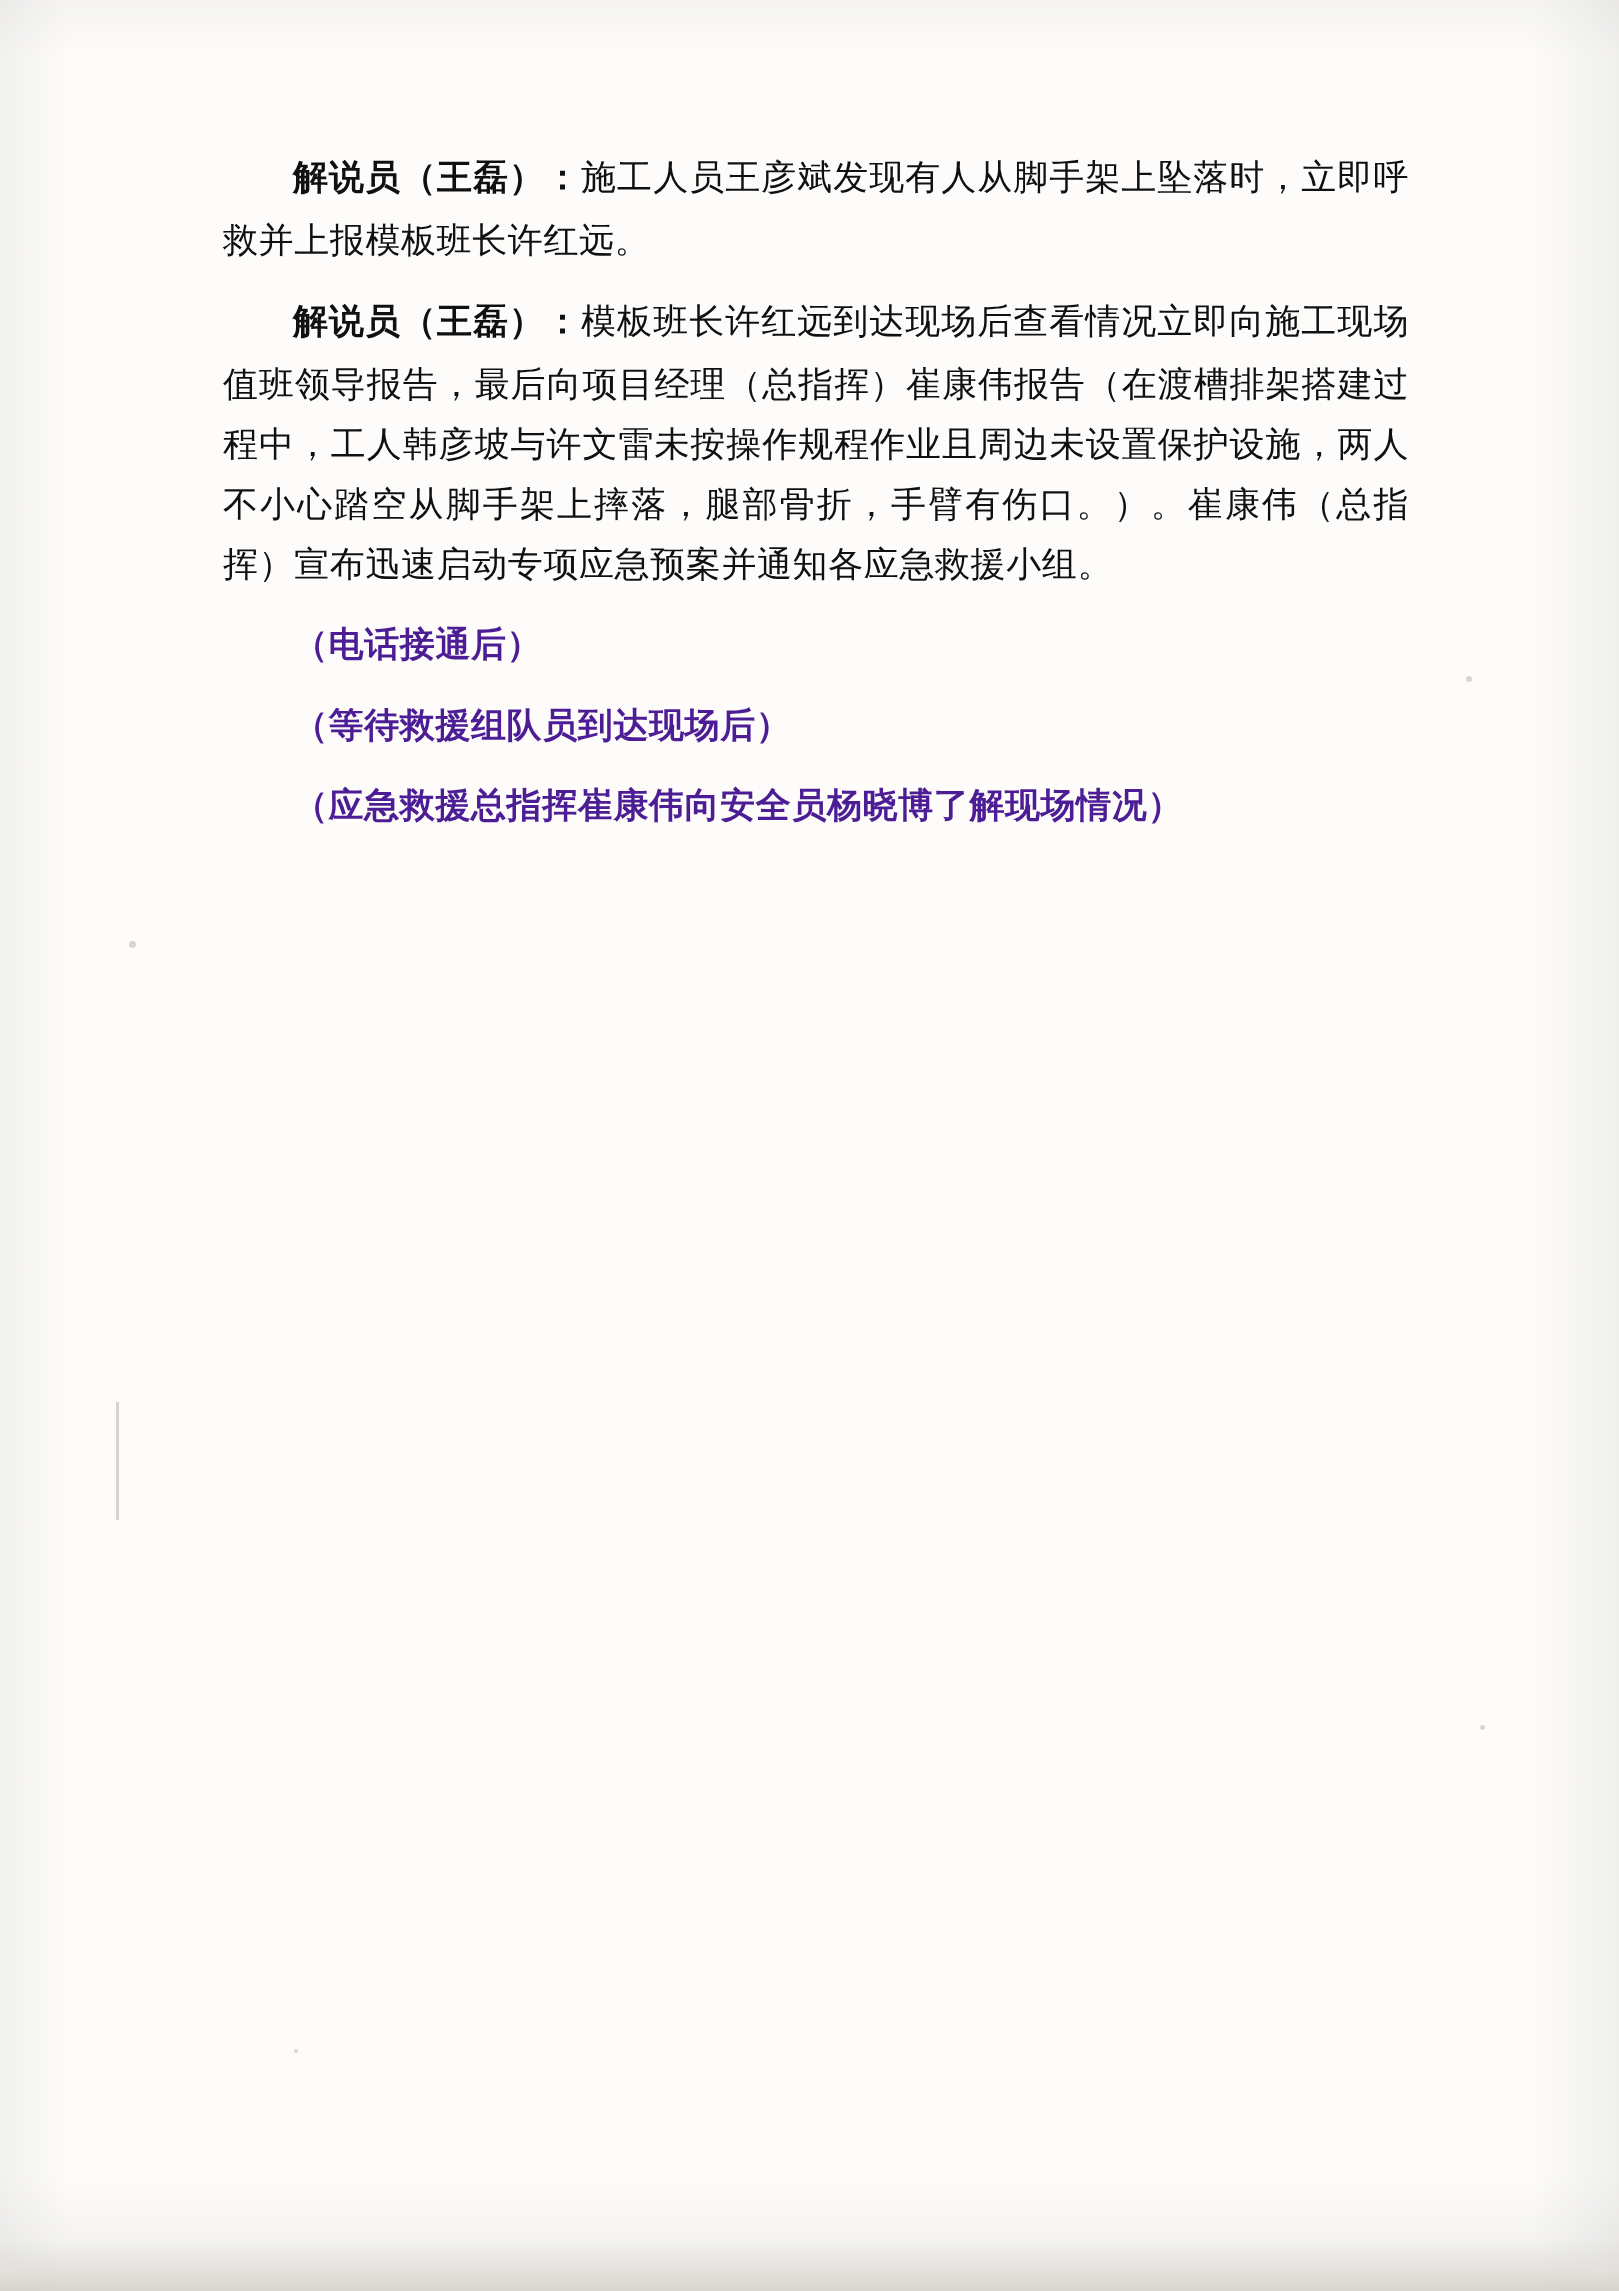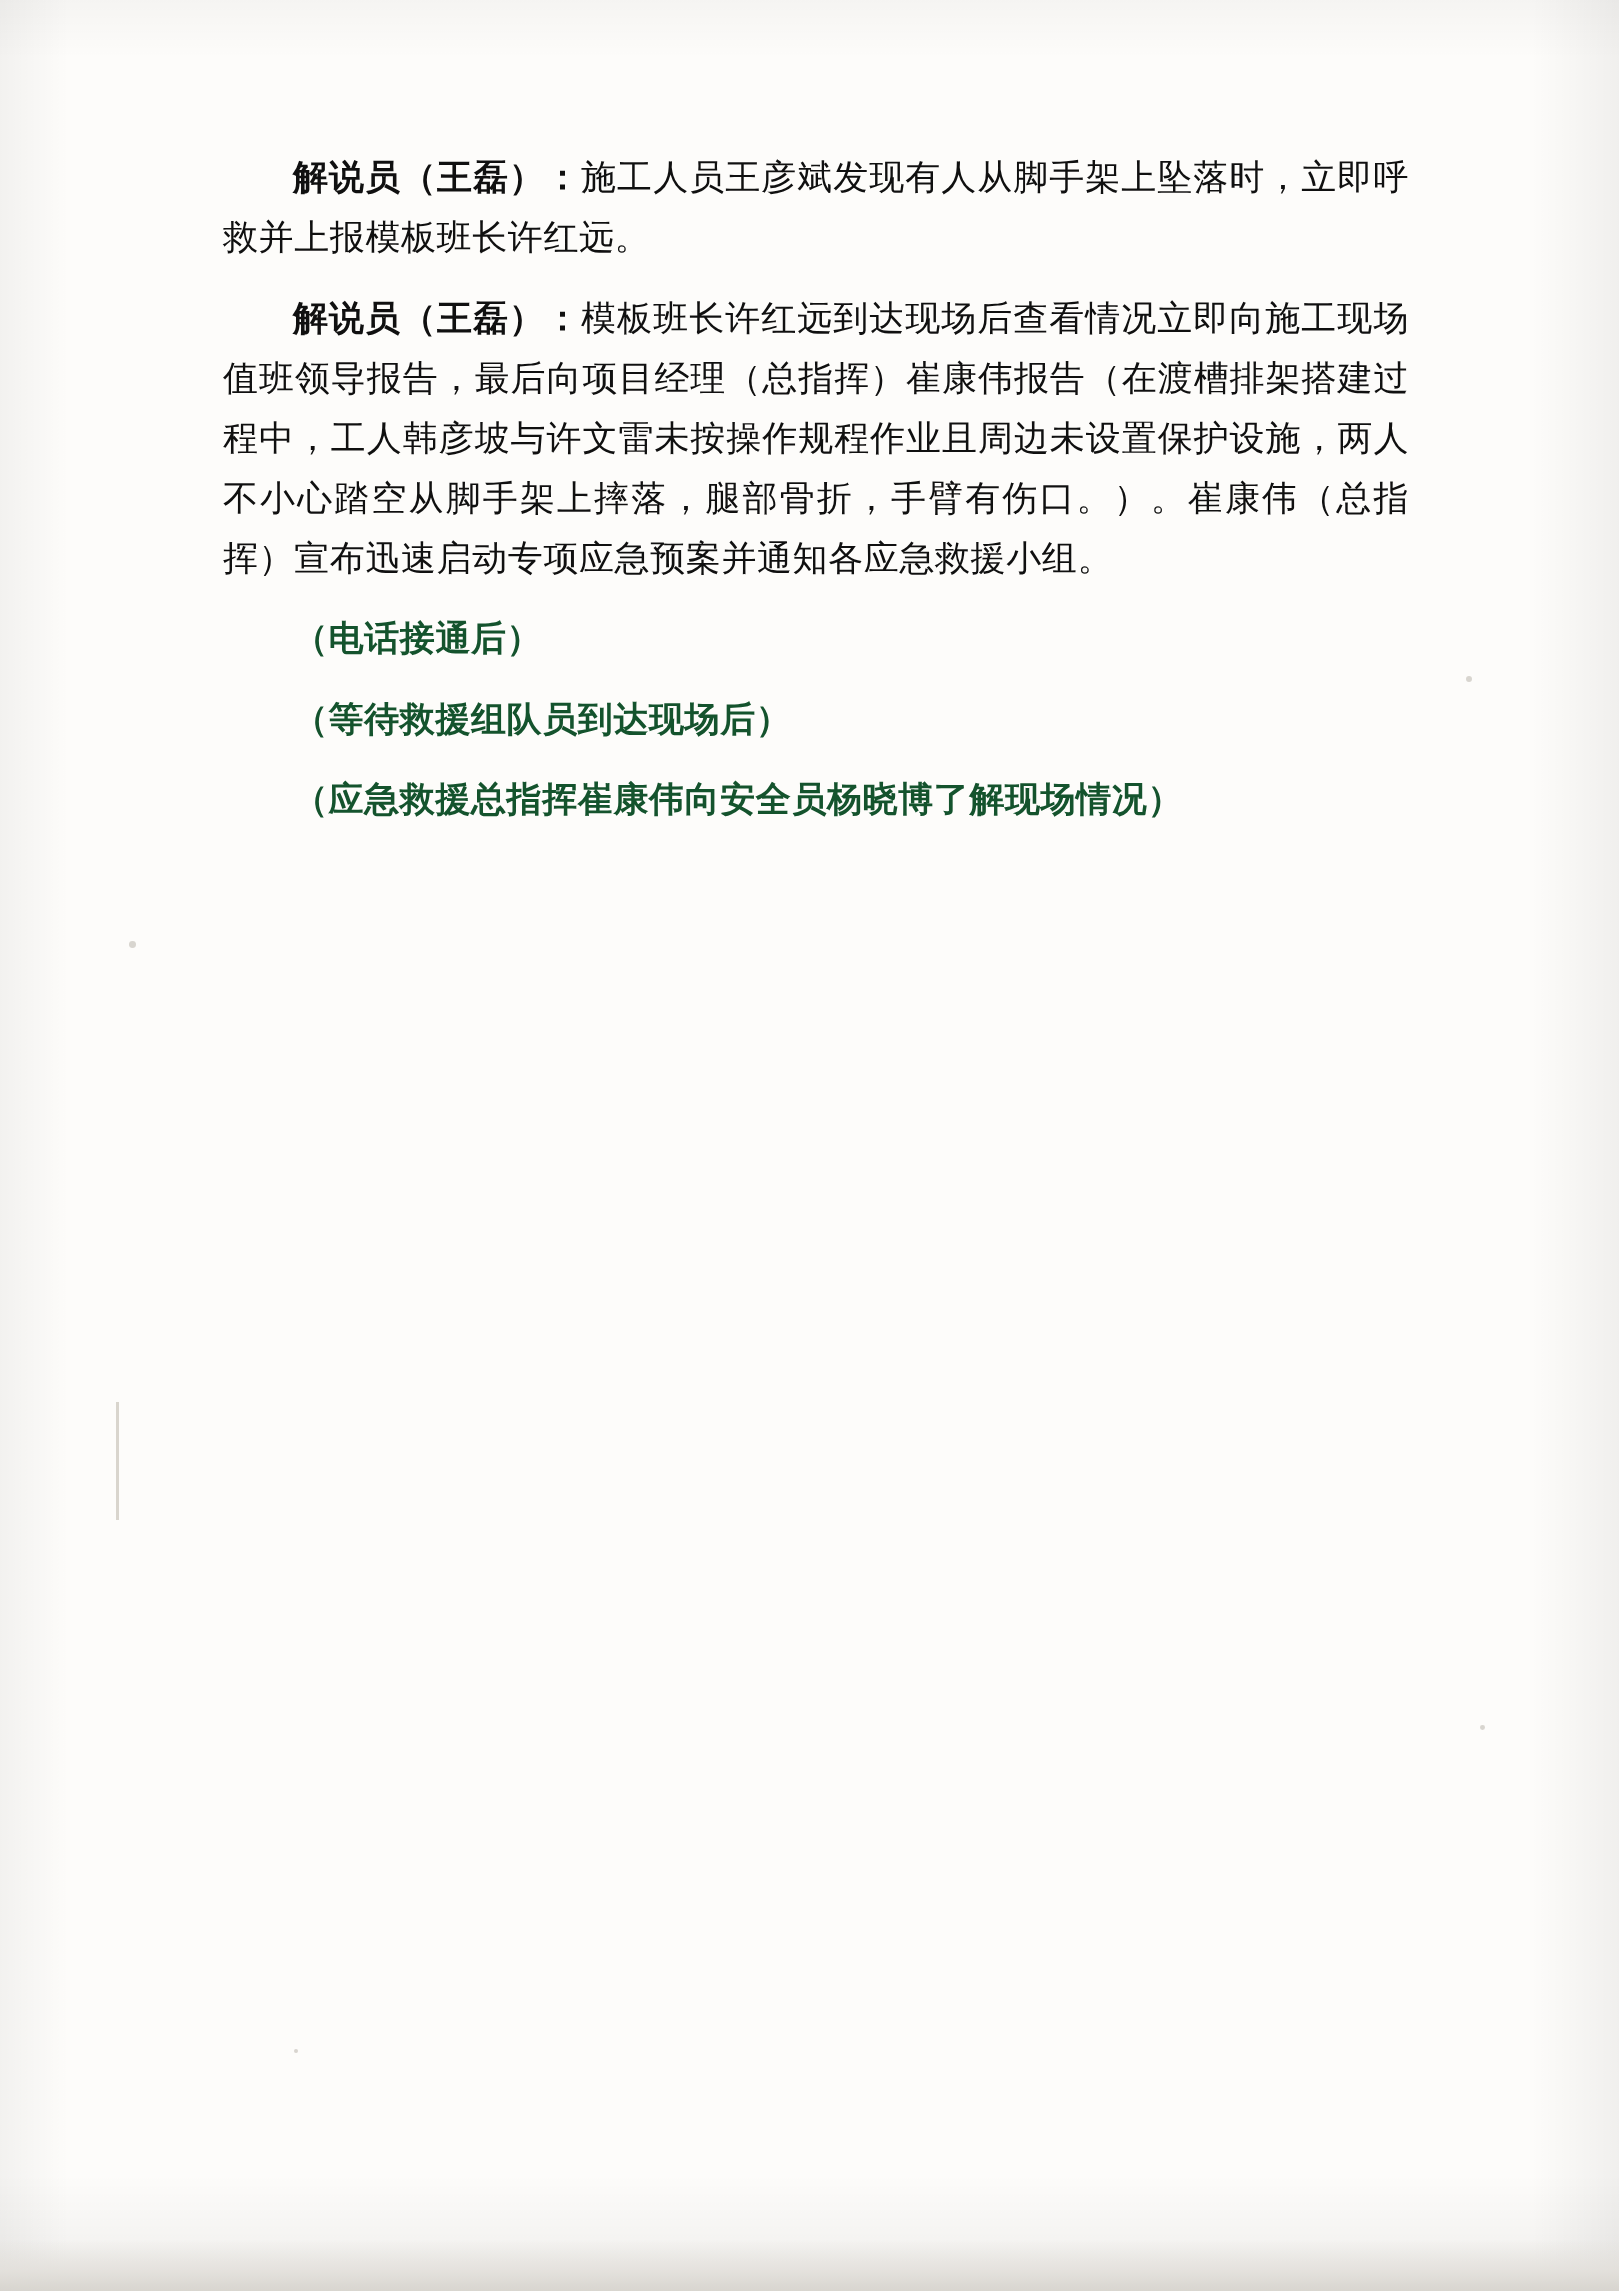--- a/index.html
+++ b/index.html
@@ -54,26 +54,27 @@
     text-align: justify;
     text-justify: inter-ideograph;
     margin: 0 0 20.6px 0;
     letter-spacing: 0.6px;
   }
   .para.indent {
     text-indent: 2em;
   }
   .bold-lead {
     font-weight: 700;
+    font-family: Liberation Mono, monospace;
   }
   .heading-line {
     font-size: 35px;
     line-height: 60px;
     font-weight: 700;
-    color: #14532d;
+    color: #4c1d95;
     margin: 0 0 20.6px 0;
     text-indent: 2em;
     letter-spacing: 0.6px;
   }
   
   .speck {
     position: absolute;
     background: #b9b4ac;
     border-radius: 50%;
     opacity: 0.55;

